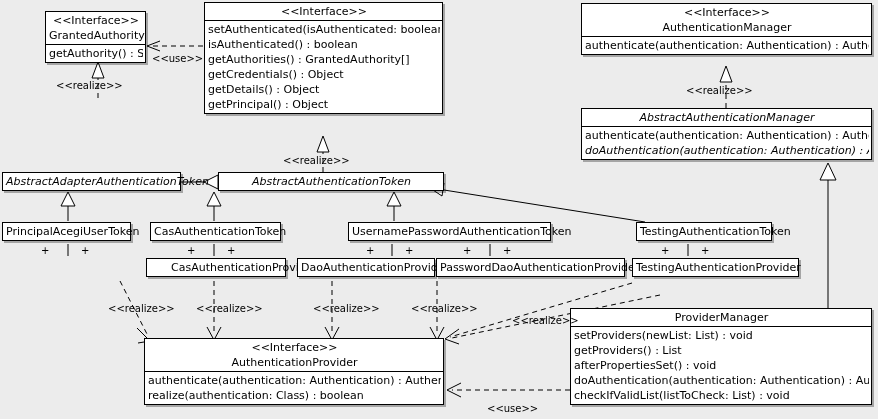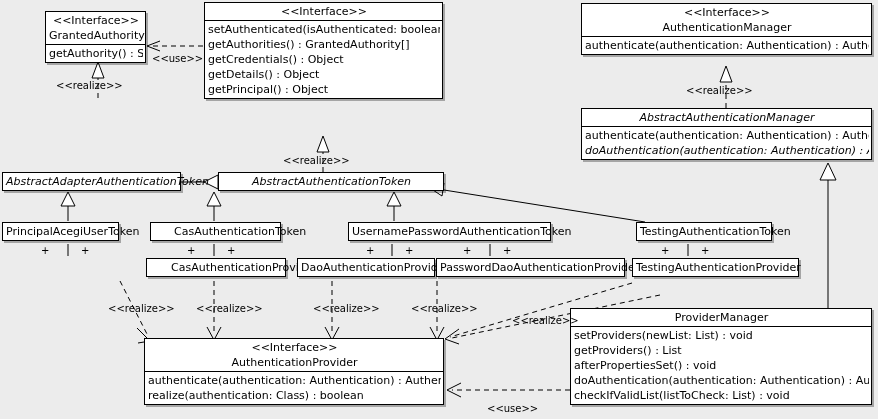--- a/index.html
+++ b/index.html
@@ -151,20 +151,21 @@
     </div>
   </div>
 
 
   <div class="uml-class" style="left:204px;top:2px;width:239px;">
     <div class="compartment hdr">
       <div class="stereo">&lt;&lt;Interface&gt;&gt;</div>
     </div>
     <div class="compartment">
       <div class="member">setAuthenticated(isAuthenticated: boolean) : void</div>
+      <div class="member">isAuthenticated() : boolean</div>
       <div class="member">getAuthorities() : GrantedAuthority[]</div>
       <div class="member">getCredentials() : Object</div>
       <div class="member">getDetails() : Object</div>
       <div class="member">getPrincipal() : Object</div>
     </div>
   </div>
 
   <div class="uml-class" style="left:581px;top:3px;width:291px;">
     <div class="compartment hdr">
       <div class="stereo">&lt;&lt;Interface&gt;&gt;</div>
@@ -190,27 +191,27 @@
       <div class="cname abstract">AbstractAdapterAuthenticationToken</div>
     </div>
   </div>
 
   <div class="uml-class" style="left:218px;top:172px;width:226px;">
     <div class="compartment hdr">
       <div class="cname abstract">AbstractAuthenticationToken</div>
     </div>
   </div>
 
-  <div class="uml-class" style="left:2px;top:222px;width:117px;">
+  <div class="uml-class" style="left:2px;top:222px;width:129px;">
     <div class="compartment hdr">
       <div class="cname plain">PrincipalAcegiUserToken</div>
     </div>
   </div>
 
-  <div class="uml-class" style="left:150px;top:222px;width:131px;padding-left:20px;">
+  <div class="uml-class" style="left:150px;top:222px;width:131px;">
     <div class="compartment hdr">
       <div class="cname plain">CasAuthenticationToken</div>
     </div>
   </div>
 
   <div class="uml-class" style="left:348px;top:222px;width:203px;">
     <div class="compartment hdr">
       <div class="cname plain">UsernamePasswordAuthenticationToken</div>
     </div>
   </div>

